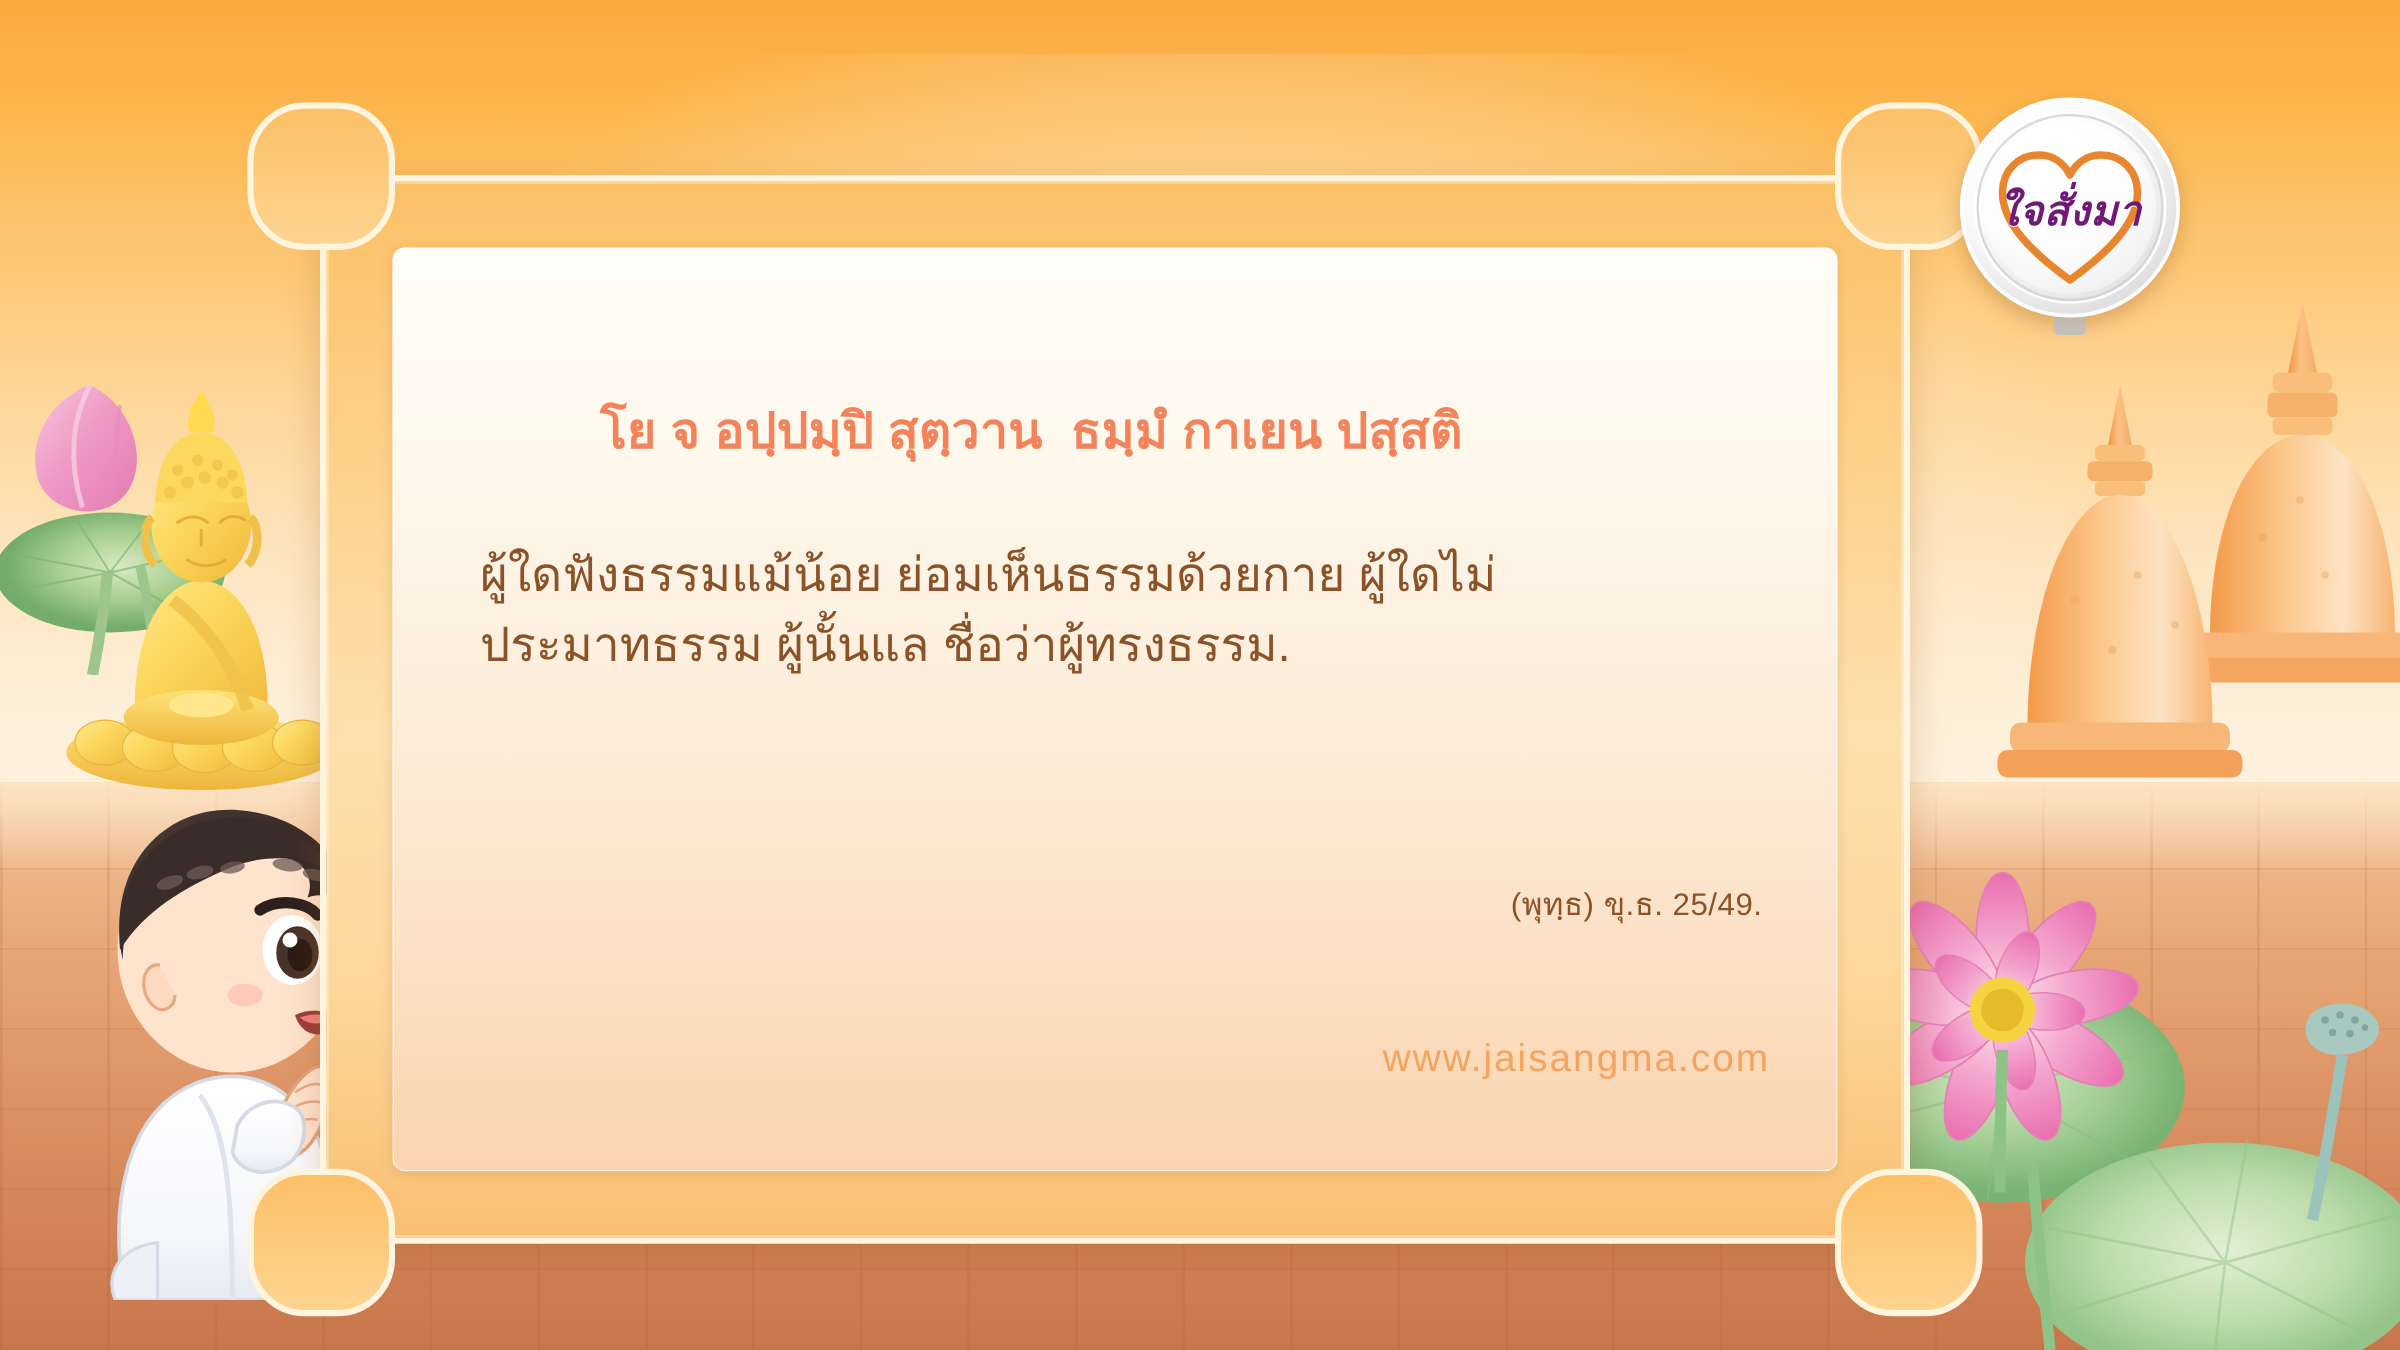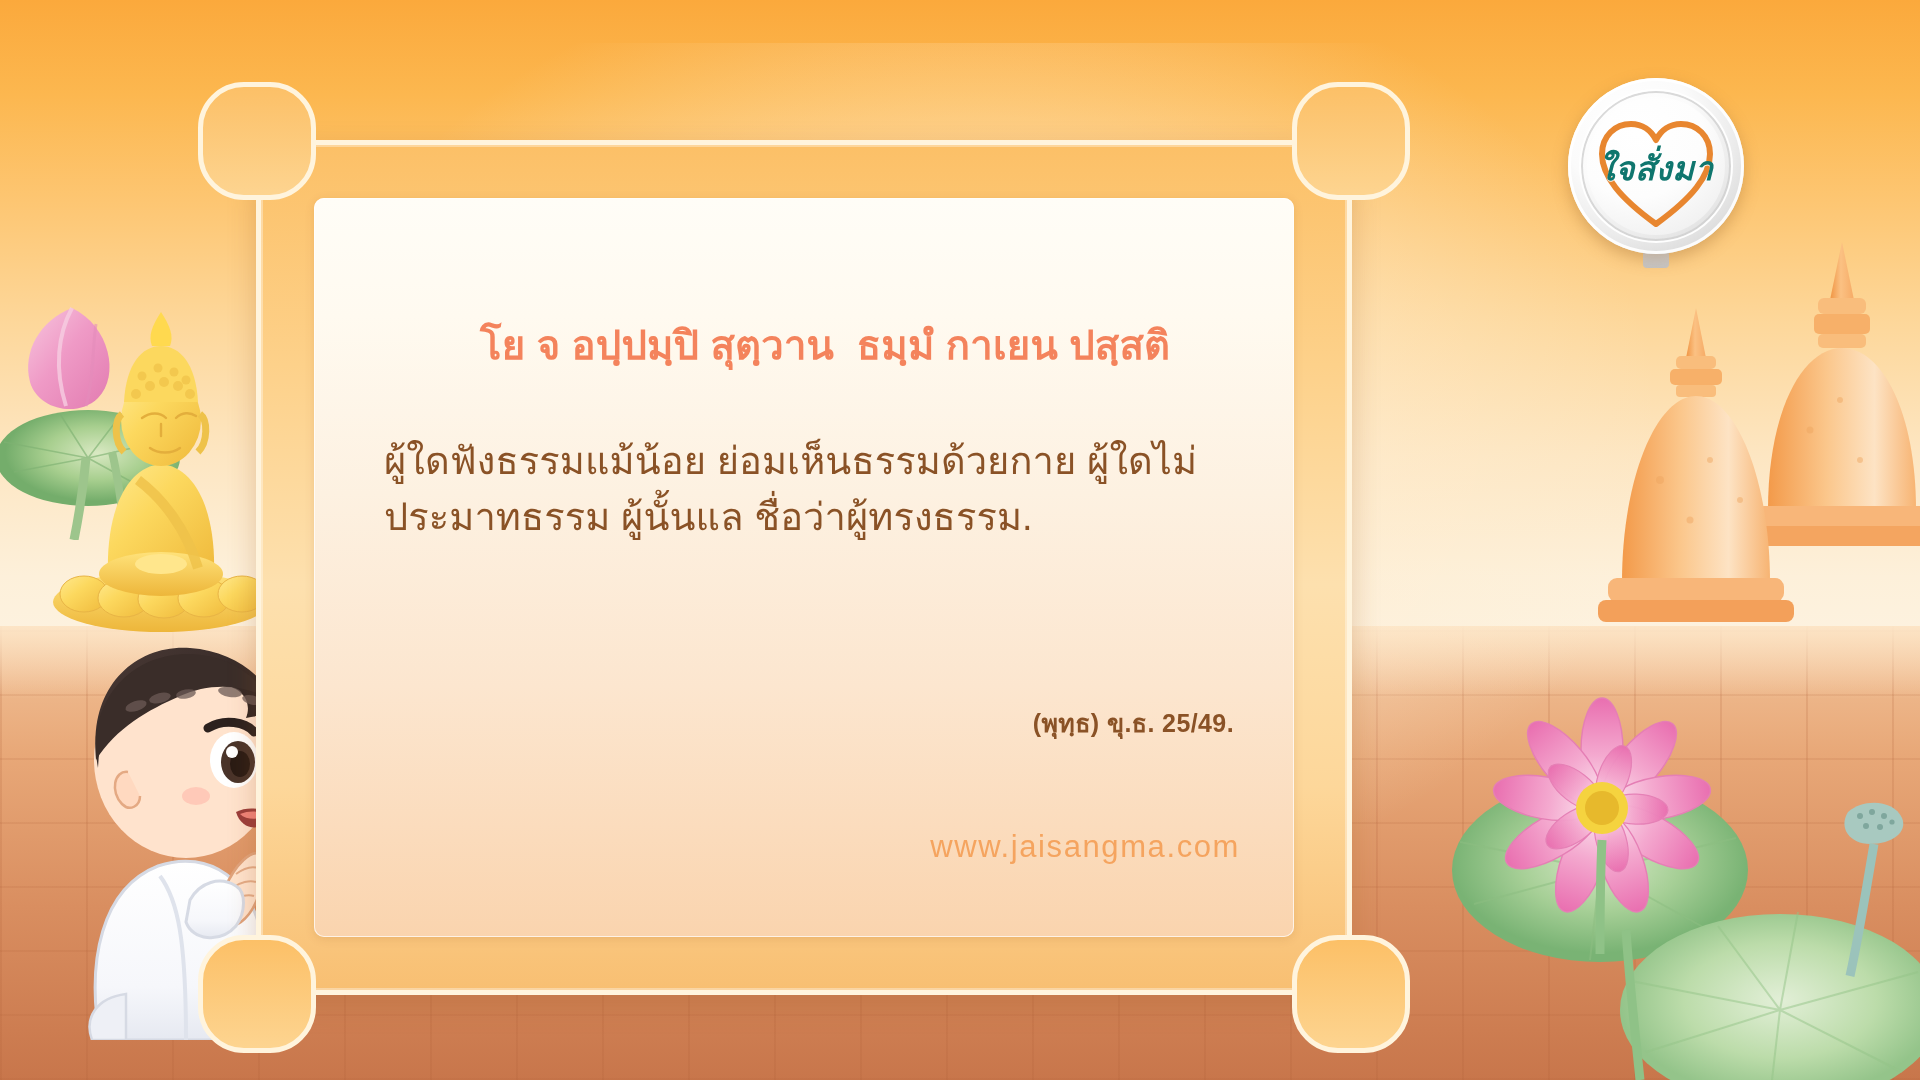--- a/index.html
+++ b/index.html
@@ -80,21 +80,21 @@
   .lotus-right { position:absolute; right:0; bottom:0; width:470px; height:400px; }
 
   
   .boy { position:absolute; left:40px; bottom:40px; width:290px; height:440px; }
 
   
   .card-outer {
     position: absolute;
     left: 256px;
     top: 140px;
-    width: 1096px;
+    width: 1272px;
     height: 855px;
   }
 
   
   .plate {
     position:absolute; inset:0;
     background: linear-gradient(180deg,#fcc067 0%, #fdd18a 26%, #fde0ae 52%, #fdd79a 76%, #f8bf72 100%);
     border: 5px solid #fff4dd;
     border-radius: 46px;
     box-shadow: 0 10px 28px rgba(160,95,35,.28), inset 0 0 0 2px rgba(255,255,255,.35);
@@ -148,21 +148,20 @@
     max-width: 940px;
   }
 
   .citation {
     position:absolute;
     right: 60px;
     top: 505px;
     color: #8a5226;
     font-size: 25px;
     letter-spacing: .4px;
-    font-weight: bold;
   }
 
   .site {
     position:absolute;
     right: 54px;
     bottom: 72px;
     color: #f5a45f;
     font-size: 31px;
     letter-spacing: 1.6px;
   }
@@ -189,21 +188,21 @@
   }
   .badge .face {
     position:absolute; inset:19px; border-radius:50%;
     background: radial-gradient(circle at 36% 26%, #ffffff 0%, #fdfdfd 48%, #f2f2f2 78%, #e6e6e6 100%);
   }
   .badge svg { position:absolute; inset:0; width:100%; height:100%; }
   .badge .logo-text {
     position:absolute; left:0; right:0; top:50%;
     transform: translateY(-46%);
     text-align:center;
-    color:#0f766e;
+    color:#701a75;
     font-size: 33px;
     font-weight: 700;
     font-style: italic;
     letter-spacing: .5px;
     text-shadow: 0 1px 0 rgba(255,255,255,.9);
   }
   .badge .tab {
     position:absolute; left:50%; bottom:-14px; transform:translateX(-50%);
     width:26px; height:26px; border-radius:4px;
     background:linear-gradient(180deg,#e2e2e2,#c6c6c6);

